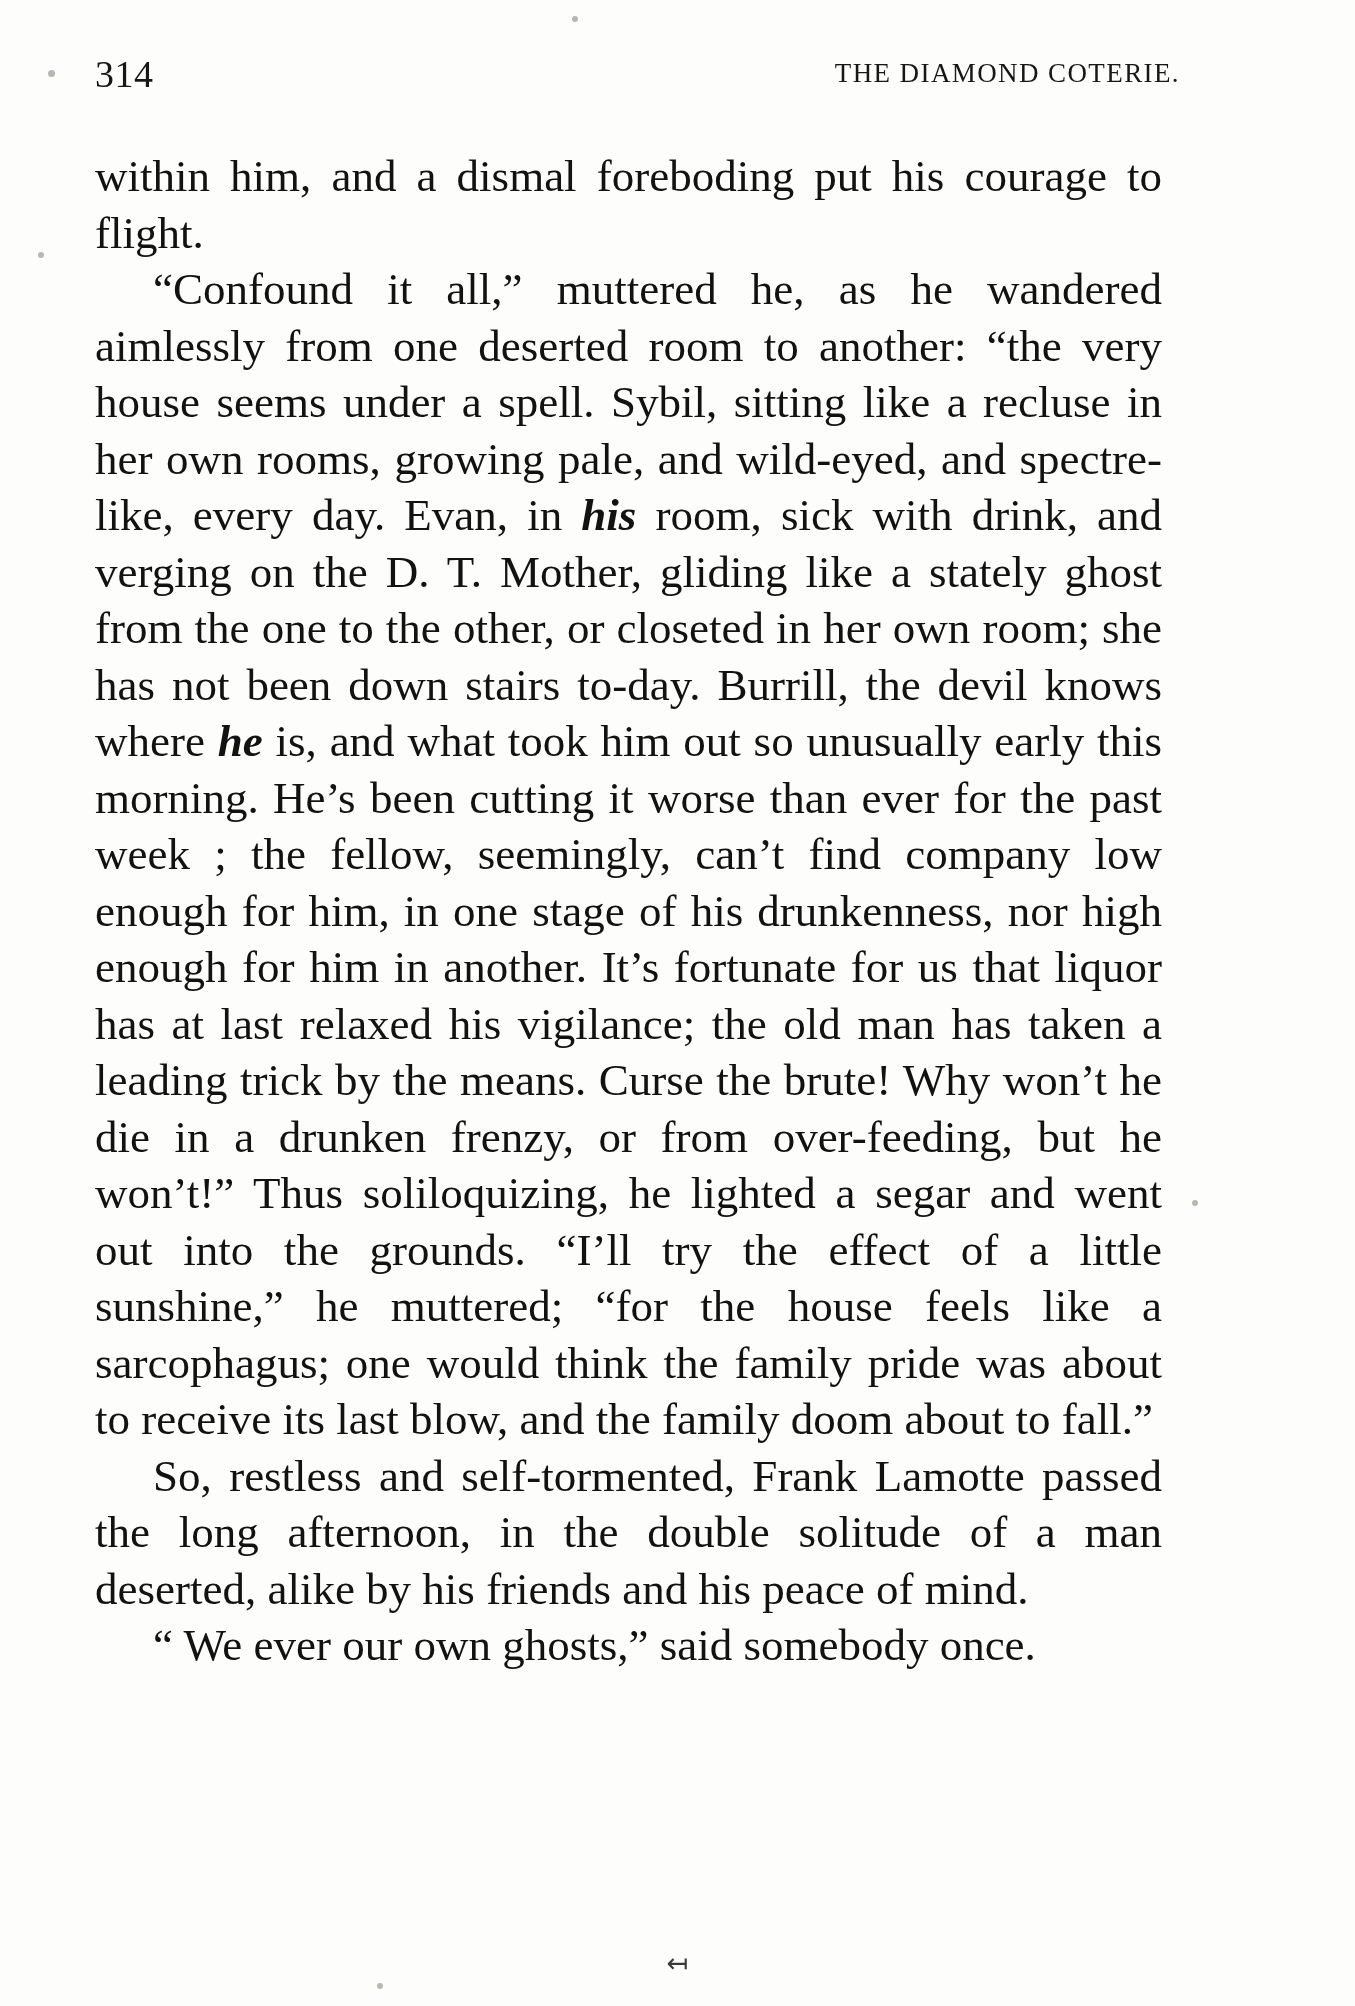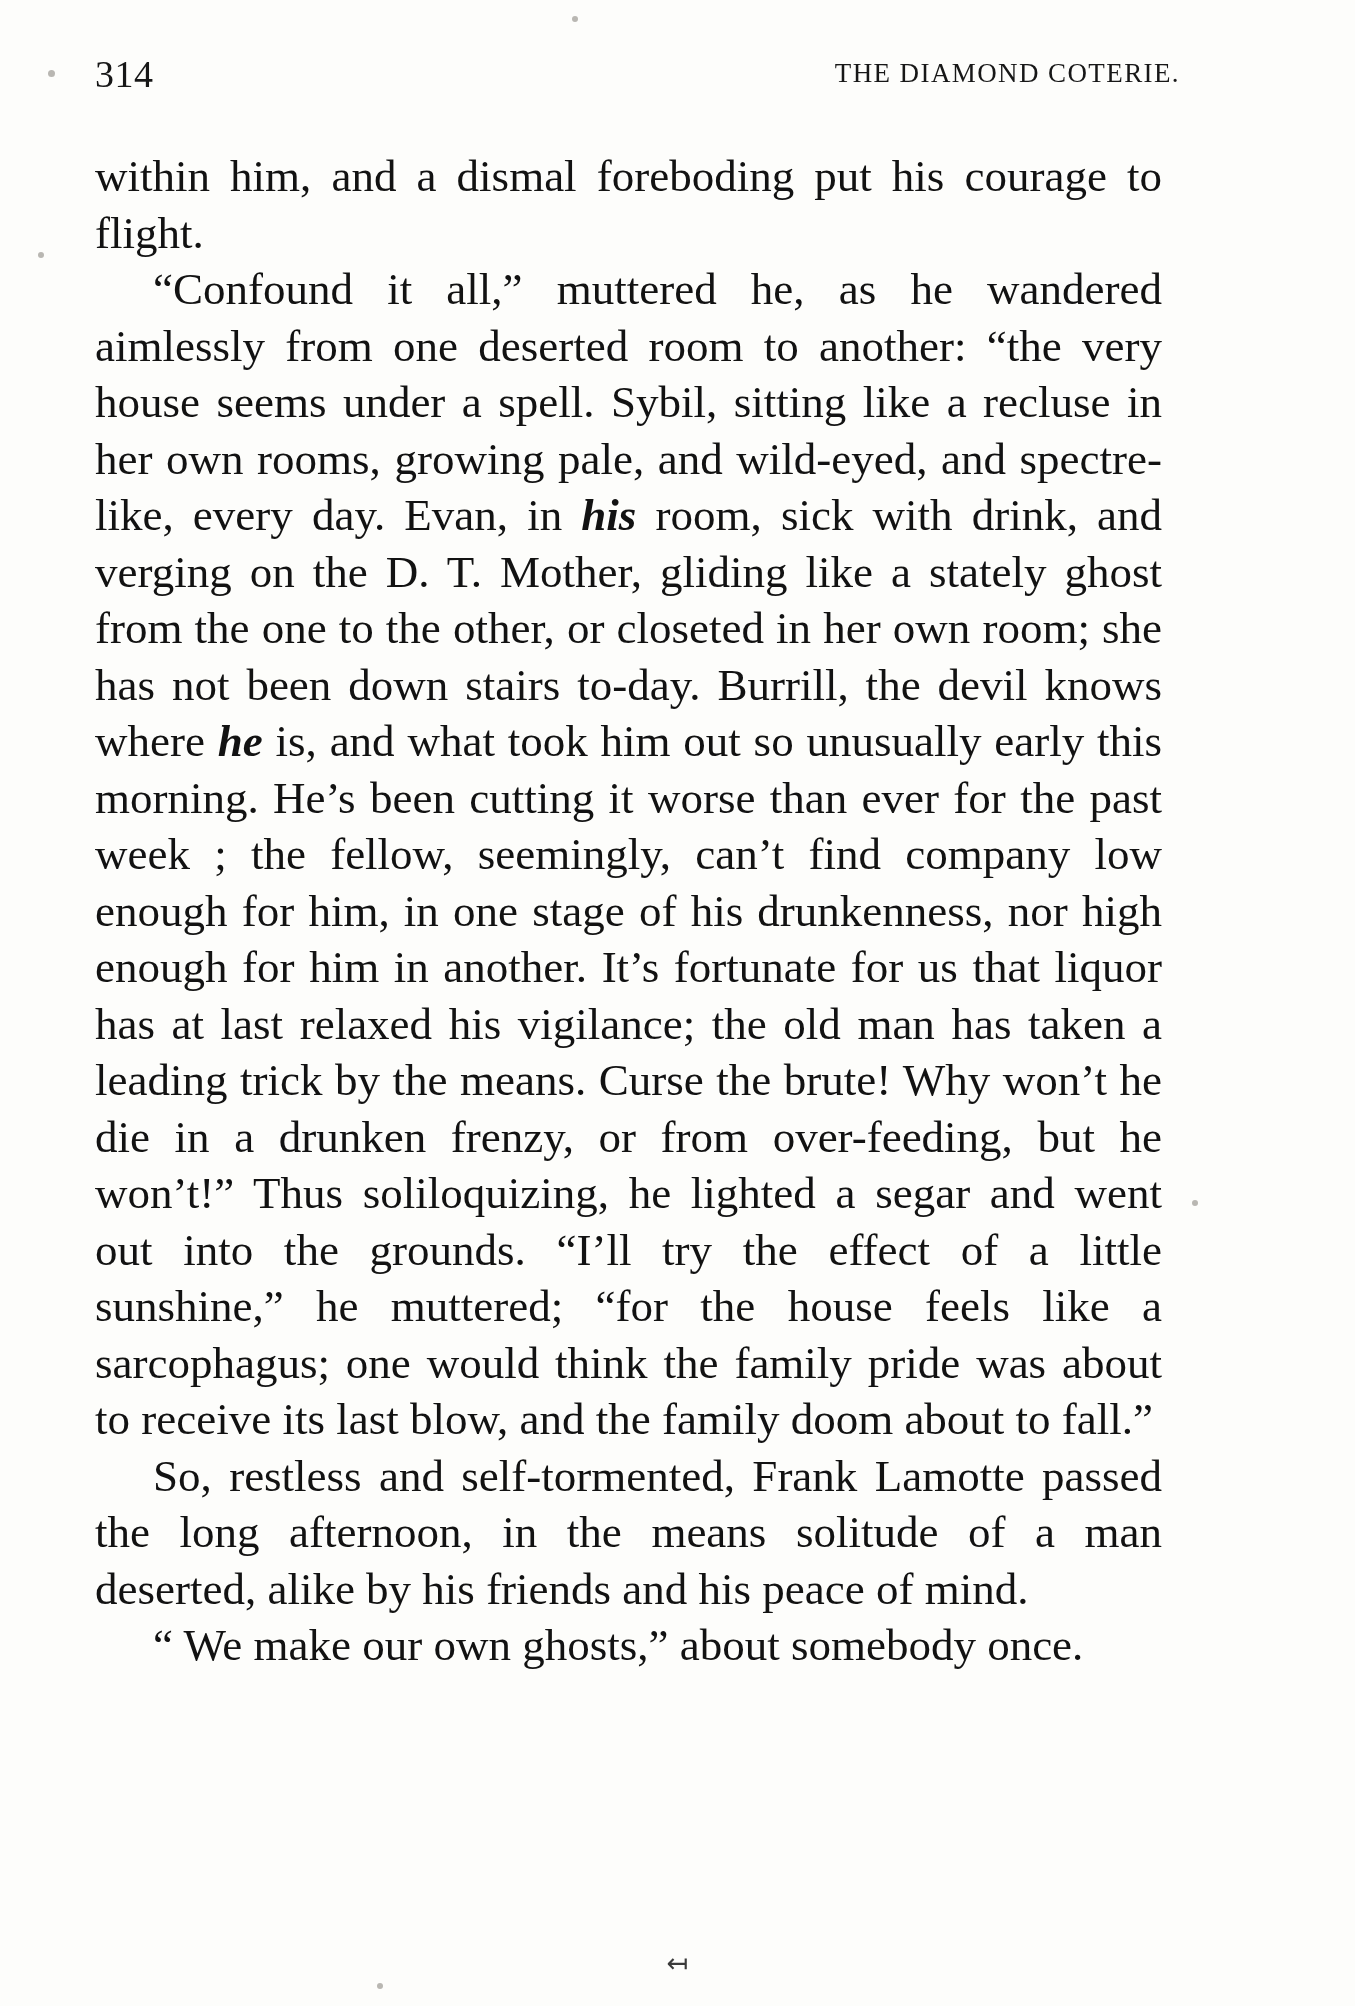--- a/index.html
+++ b/index.html
@@ -99,18 +99,18 @@
   <div class="speck" style="left:377px; top:1983px; width:6px; height:6px;"></div>
 
   <div class="page-header">
     <div class="folio">314</div>
     <div class="running-head">THE DIAMOND COTERIE.</div>
   </div>
 
   <div class="body-text">
     <p>within him, and a dismal foreboding put his courage to flight.</p>
     <p class="indent"><span>“Confound it all,” muttered he, as he wandered aimlessly from one deserted room to another: “the very house seems under a spell.  Sybil, sitting like a recluse in her own rooms, growing pale, and wild-eyed, and spectre-like, every day.  Evan, in <em>his</em> room, sick with drink, and verging on the D. T.  Mother, gliding like a stately ghost from the one to the other, or closeted in her own room; she has not been down stairs to-day.  Burrill, the devil knows where <em>he</em> is, and what took him out so unusually early this morning.  He’s been cutting it worse than ever for the past week ; the fellow, seemingly, can’t find company low enough for him, in one stage of his drunkenness, nor high enough for him in another.  It’s fortunate for us that liquor has at last relaxed his vigilance; the old man has taken a leading trick by the means.  Curse the brute!  Why won’t he die in a drunken frenzy, or from over-feeding, but he won’t!”  Thus soliloquizing, he lighted a segar and went out into the grounds.  “I’ll try the effect of a little sunshine,” he muttered; “for the house feels like a sarcophagus; one would think the family pride was about to receive its last blow, and the family doom about to fall.”</span></p>
-    <p class="indent">So, restless and self-tormented, Frank Lamotte passed the long afternoon, in the means solitude of a man deserted, alike by his friends and his peace of mind.</p>
-    <p class="indent">“ We make our own ghosts,” about somebody once.</p>
+    <p class="indent">So, restless and self-tormented, Frank Lamotte passed the long afternoon, in the double solitude of a man deserted, alike by his friends and his peace of mind.</p>
+    <p class="indent">“ We ever our own ghosts,” said somebody once.</p>
   </div>
 
   <div class="footer-mark">↤</div>
 </div>
 
 </body></html>

